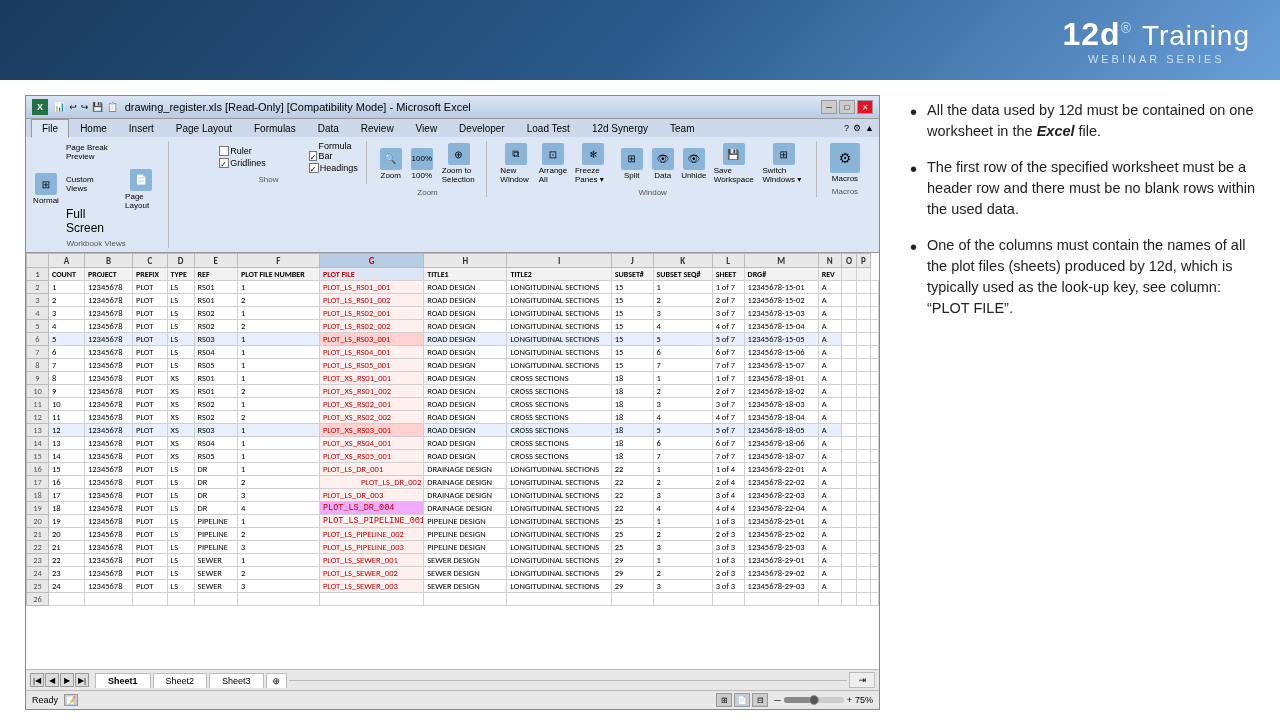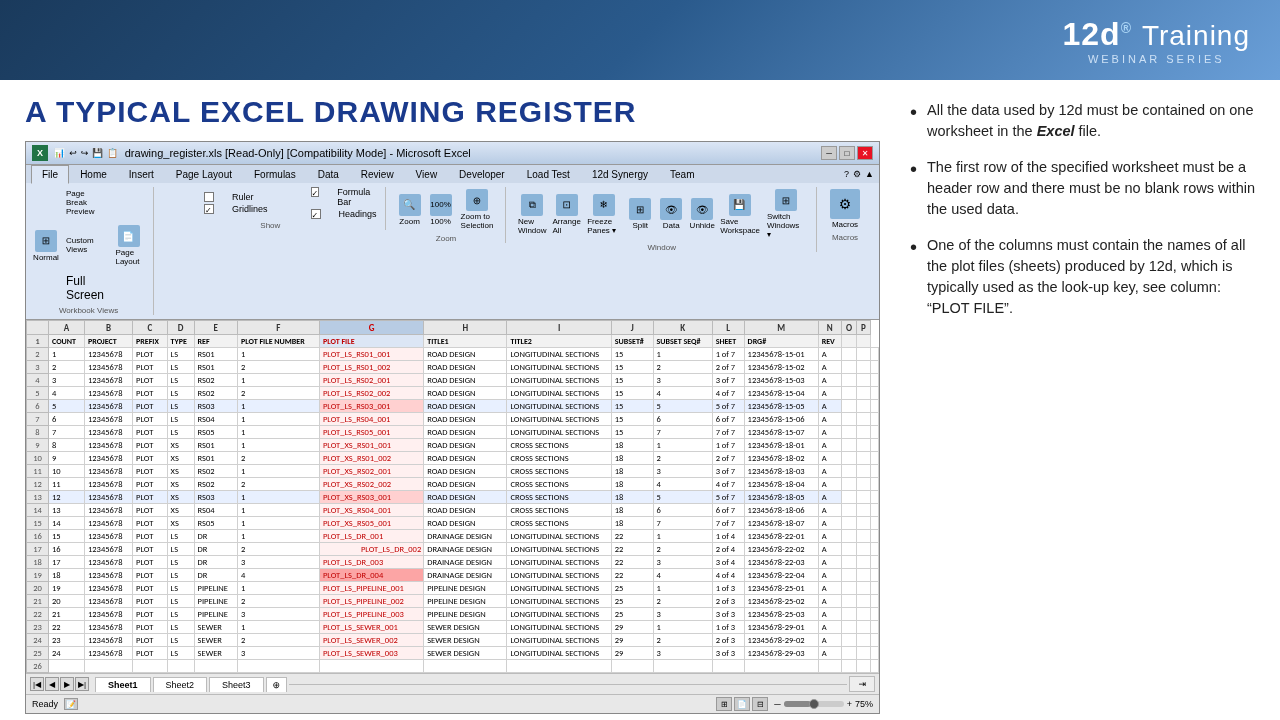--- a/index.html
+++ b/index.html
@@ -188,22 +188,22 @@
       margin-bottom: 1px;
     }
     .checkbox-row {
       display: flex;
       flex-direction: column;
       gap: 2px;
       font-size: 9px;
     }
     .cb-item {
       display: flex;
-      align-items: flex-start;
-      gap: 18px;
+      align-items: flex-end;
+      gap: 1px;
       padding-left: 40px;
     }
     .cb-box {
       width: 10px;
       height: 10px;
       border: 1px solid #777;
       background: white;
       display: inline-block;
     }
     .cb-box.checked::after {
@@ -404,21 +404,20 @@
       <span>12d</span><sup>®</sup>
       <span style="font-size:28px; font-weight:300;">Training</span>
     </div>
     <div class="webinar-text">WEBINAR SERIES</div>
   </div>
 </div>
 
 <div class="main-content">
 
   <div class="left-panel">
-    <div class="page-title">A TYPICAL EXCEL DRAWING REGISTER</div>
 
     <div class="excel-window">
 
       <div class="excel-title-bar">
         <div class="excel-title-left">
           <div class="excel-icon">X</div>
           <div style="display:flex;gap:4px;align-items:center;">
             <span style="font-size:9px;">📊</span>
             <span style="font-size:9px;">↩</span>
             <span style="font-size:9px;">↪</span>
@@ -456,21 +455,21 @@
         </div>
 
         <div class="ribbon-content">
 
           <div class="ribbon-group">
             <div class="ribbon-items">
               <div class="ribbon-btn">
                 <div class="ribbon-icon">⊞</div>
                 <span>Normal</span>
               </div>
-              <div style="display:flex;flex-direction:column;gap:16px;font-size:8px;">
+              <div style="display:flex;flex-direction:column;gap:10px;font-size:8px;">
                 <div class="ribbon-btn">
                   <div style="font-size:8px;">Page Break Preview</div>
                 </div>
                 <div class="ribbon-btn">
                   <div style="font-size:8px;">Custom Views</div>
                 </div>
                 <div class="ribbon-btn">
                   <div style="font-size:12px;">Full Screen</div>
                 </div>
               </div>
@@ -961,41 +960,41 @@
                 <td></td>
               </tr>
               <tr>
                 <td class="row-num">19</td>
                 <td>18</td>
                 <td>12345678</td>
                 <td>PLOT</td>
                 <td>LS</td>
                 <td>DR</td>
                 <td>4</td>
-                <td style="color: rgb(192, 0, 0); background: #fca5a5;">PLOT_LS_DR_004</td>
+                <td style="color: rgb(192, 0, 0); background: #f0abfc; font-family: Liberation Mono, monospace;">PLOT_LS_DR_004</td>
                 <td>DRAINAGE DESIGN</td>
                 <td>LONGITUDINAL SECTIONS</td>
                 <td>22</td>
                 <td>4</td>
                 <td>4 of 4</td>
                 <td>12345678-22-04</td>
                 <td>A</td>
                 <td></td>
                 <td></td>
                 <td></td>
               </tr>
               <tr>
                 <td class="row-num">20</td>
                 <td>19</td>
                 <td>12345678</td>
                 <td>PLOT</td>
                 <td>LS</td>
                 <td>PIPELINE</td>
                 <td>1</td>
-                <td style="color: rgb(192, 0, 0); background: rgb(255, 240, 240);">PLOT_LS_PIPELINE_001</td>
+                <td style="color: rgb(192, 0, 0); background: rgb(255, 240, 240); font-family: Liberation Mono, monospace;">PLOT_LS_PIPELINE_001</td>
                 <td>PIPELINE DESIGN</td>
                 <td>LONGITUDINAL SECTIONS</td>
                 <td>25</td>
                 <td>1</td>
                 <td>1 of 3</td>
                 <td>12345678-25-01</td>
                 <td>A</td>
                 <td></td>
                 <td></td>
                 <td></td>

